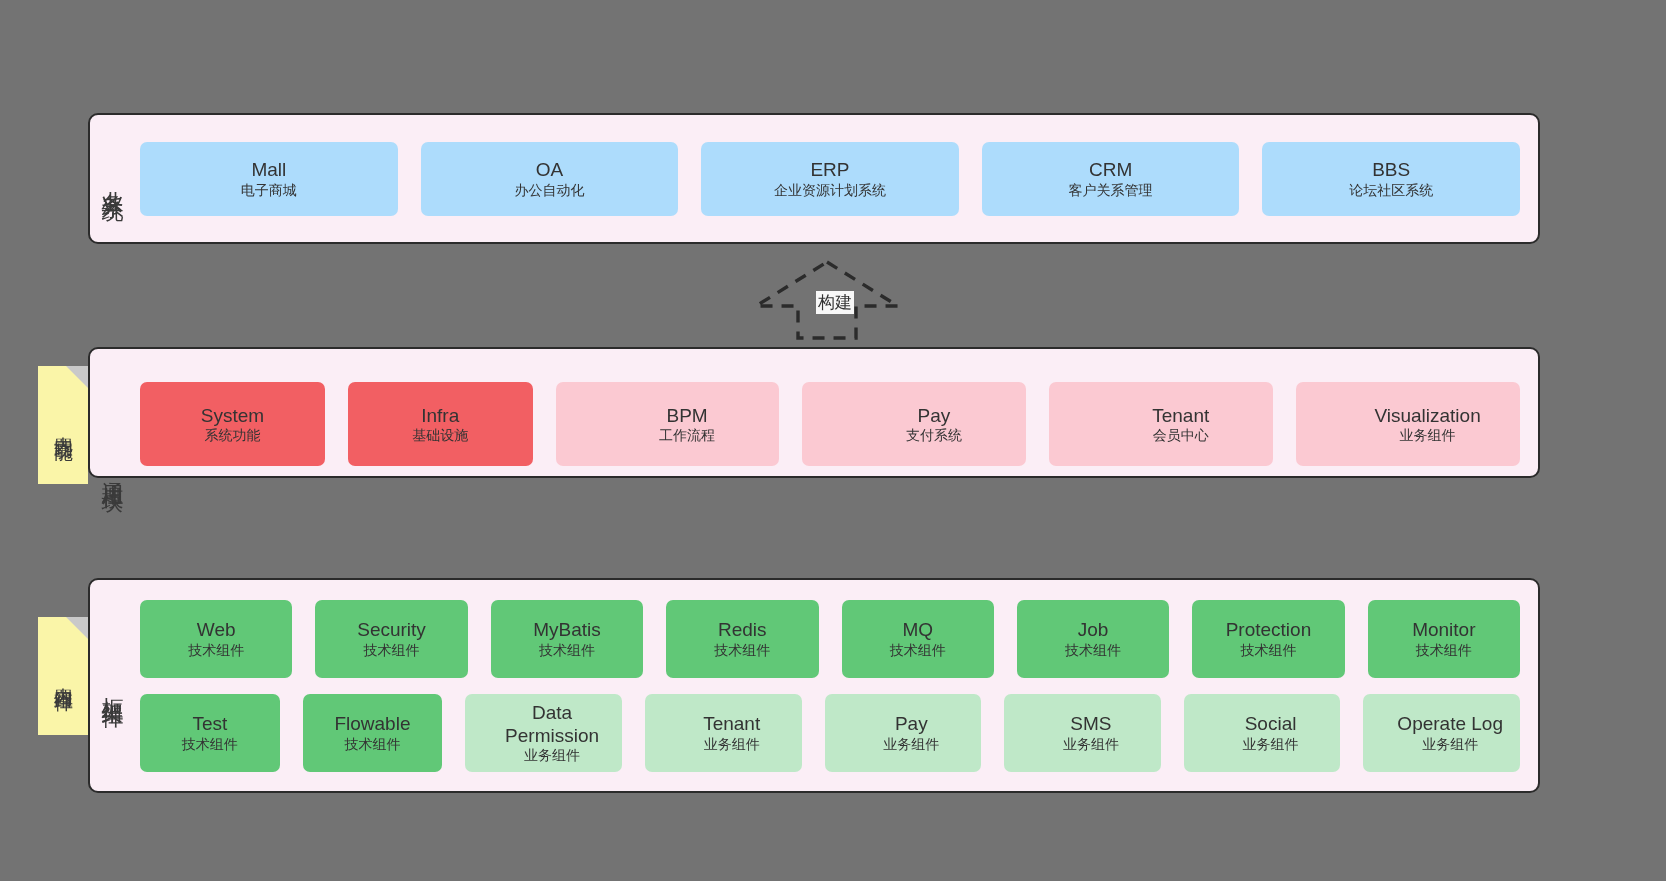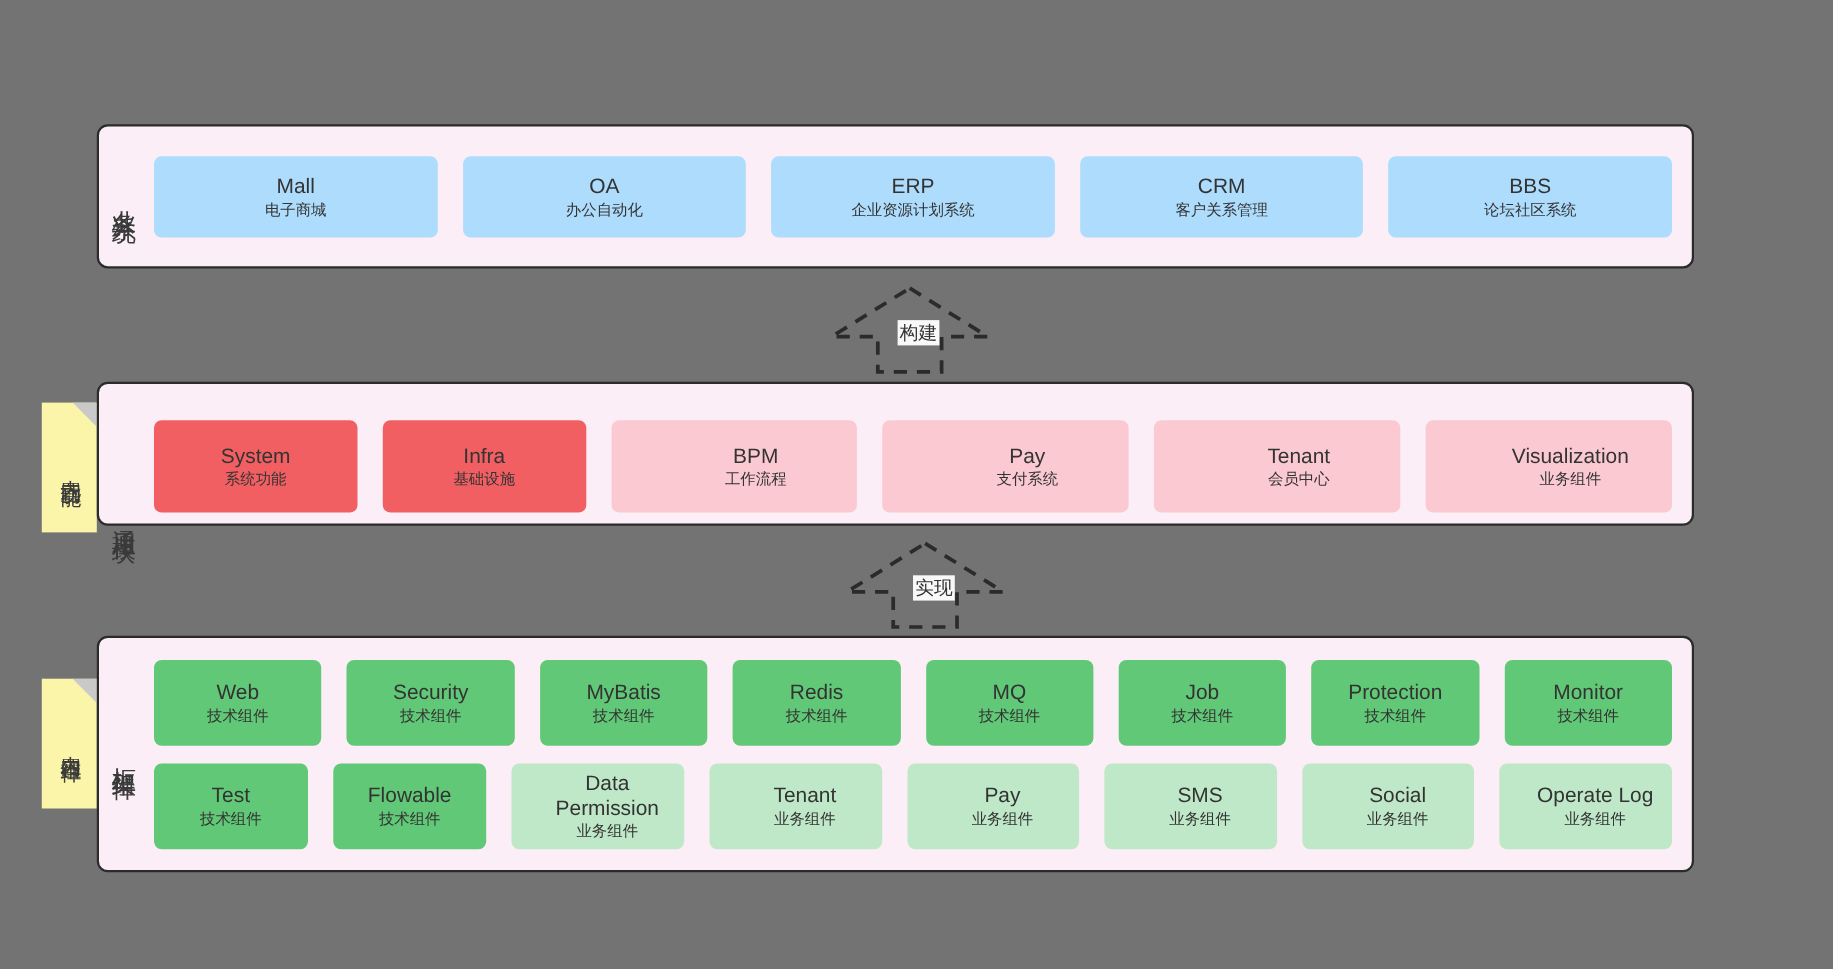--- a/index.html
+++ b/index.html
@@ -205,26 +205,20 @@
           <div class="t2">会员中心</div>
         </div>
         <div class="cell c-pink">
           <div class="t1">Visualization</div>
           <div class="t2">业务组件</div>
         </div>
       </div>
     </div>
   </div>
 
-  <div class="arrow" id="arrow-implement">
-    <svg width="150" height="82" viewBox="0 0 150 82" fill="none">
-      <path d="M75 4 L146 48 L104 48 L104 80 L46 80 L46 48 L4 48 Z" stroke="#2b2b2b" stroke-width="3.4" stroke-dasharray="12 9" stroke-linejoin="miter" fill="none"></path>
-    </svg>
-    <div class="arrow-label">实现</div>
-  </div>
 
   <div class="sticky" id="sticky-components">
     <span>内置组件</span>
     <div class="fold"></div>
   </div>
 
   <div class="layer" id="layer-frame">
     <div class="layer-title">
       <span>框架组件</span>
     </div>

